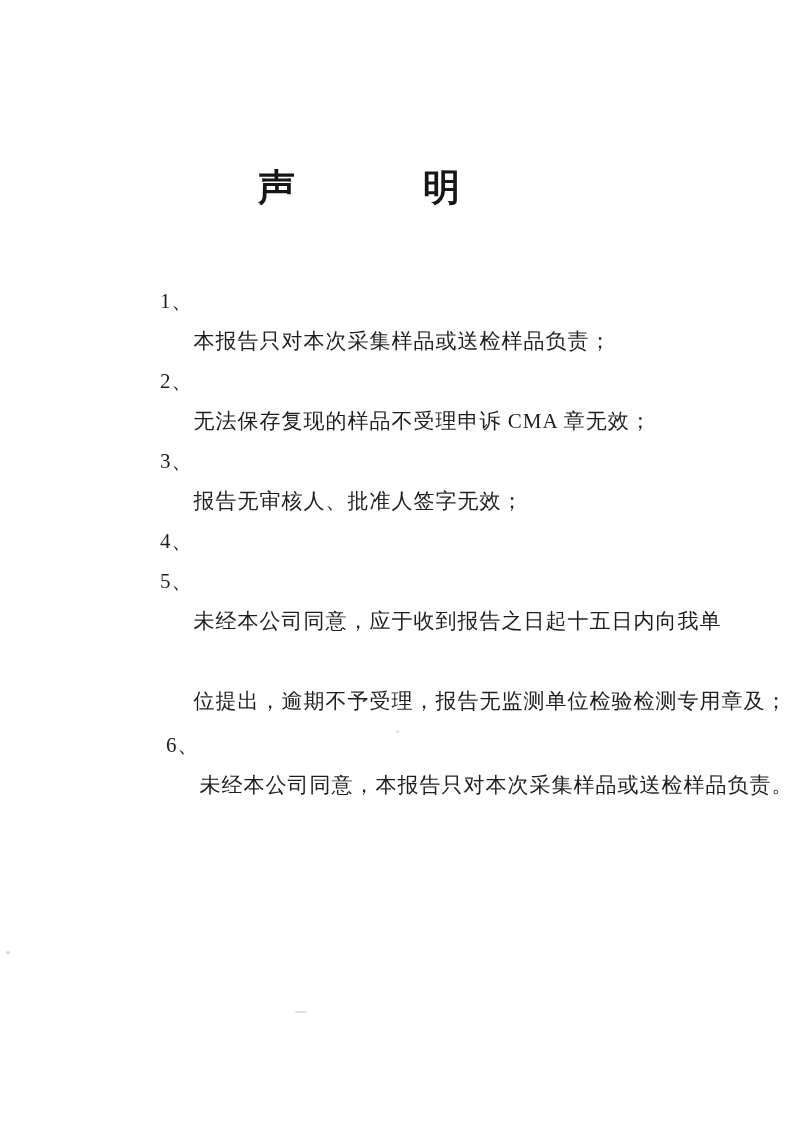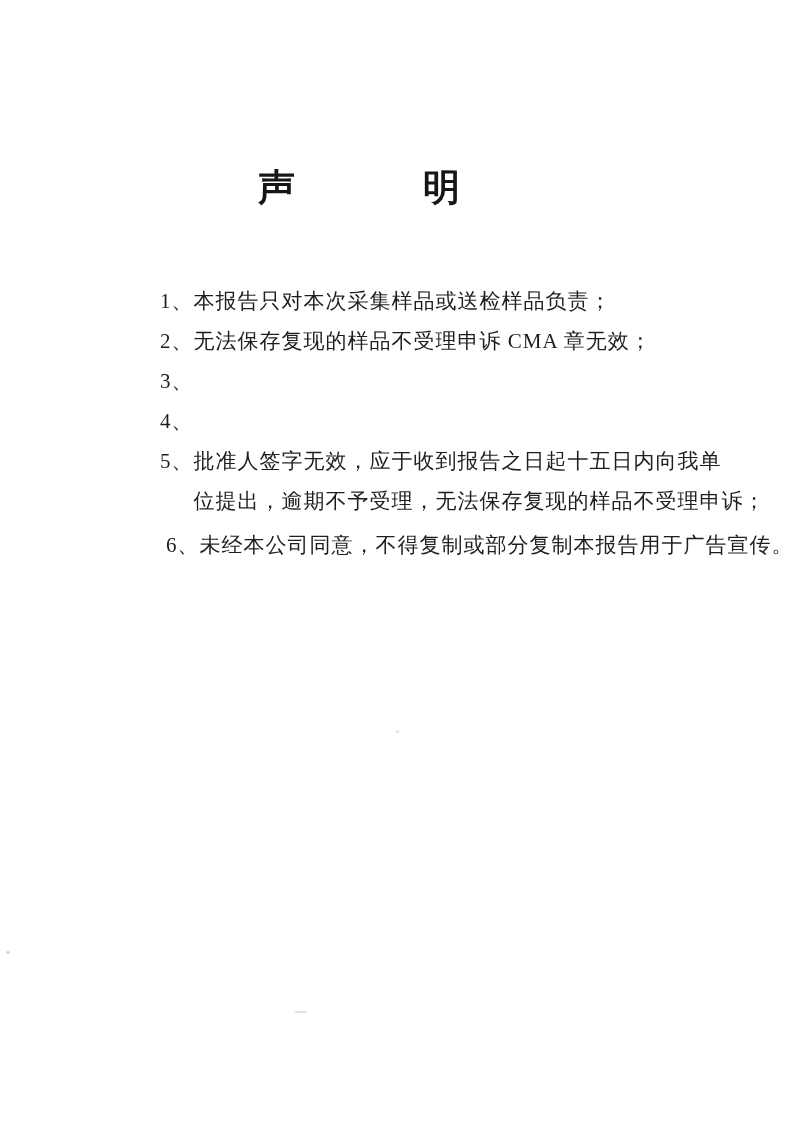--- a/index.html
+++ b/index.html
@@ -50,20 +50,21 @@
     flex: 0 0 auto;
     min-width: 32px;
     white-space: nowrap;
   }
   .item .lines {
     display: block;
   }
   .item .line {
     display: block;
     white-space: nowrap;
+    margin-top: 40px;
   }
   .item-last {
     margin-top: 4px;
     padding-left: 6px;
   }
   
   .speck {
     position: absolute;
     background: #c4c4c4;
     opacity: 0.7;
@@ -93,38 +94,41 @@
 
     <li class="item">
       <span class="num">2、</span>
       <span class="lines">
         <span class="line">无法保存复现的样品不受理申诉 CMA 章无效；</span>
       </span>
     </li>
 
     <li class="item">
       <span class="num">3、</span>
+      <span class="lines">
+        <span class="line">报告无审核人、批准人签字无效；</span>
+      </span>
     </li>
 
     <li class="item">
       <span class="num">4、</span>
     </li>
 
     <li class="item">
       <span class="num">5、</span>
       <span class="lines">
-        <span class="line">批准人签字无效，应于收到报告之日起十五日内向我单</span>
-        <span class="line">位提出，逾期不予受理，无法保存复现的样品不受理申诉；</span>
+        <span class="line">未经本公司同意，应于收到报告之日起十五日内向我单</span>
+        <span class="line">位提出，逾期不予受理，报告无监测单位检验检测专用章及；</span>
       </span>
     </li>
 
     <li class="item item-last">
       <span class="num">6、</span>
       <span class="lines">
-        <span class="line">未经本公司同意，不得复制或部分复制本报告用于广告宣传。</span>
+        <span class="line">未经本公司同意，本报告只对本次采集样品或送检样品负责。</span>
       </span>
     </li>
 
   </ol>
 
   <span class="speck speck-1"></span>
   <span class="speck speck-2"></span>
   <span class="speck speck-3"></span>
 
 </div>

